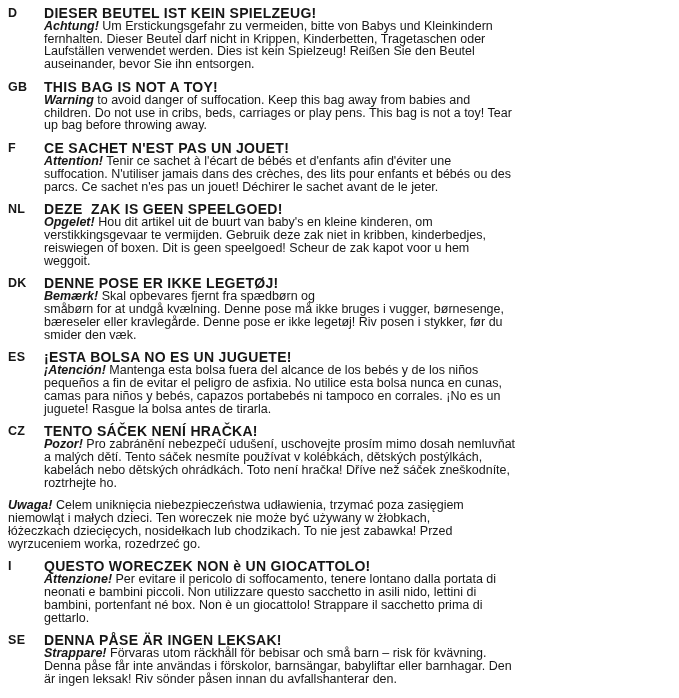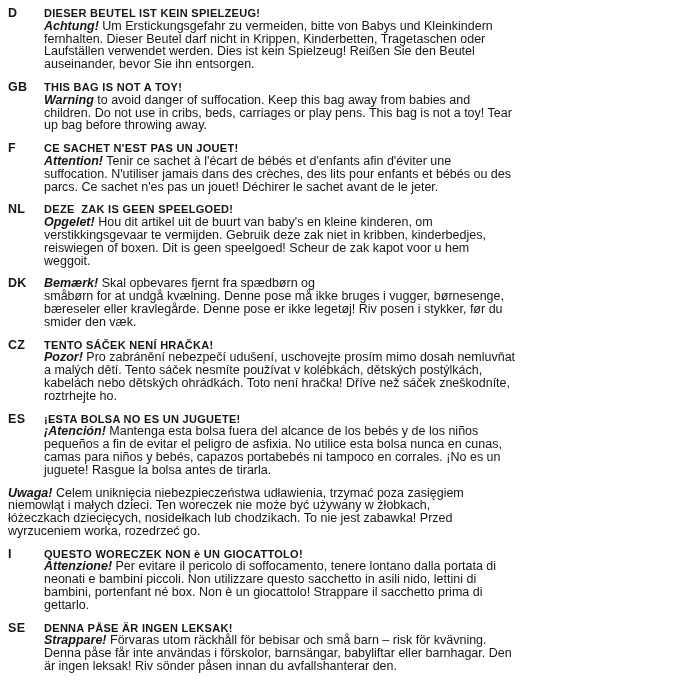--- a/index.html
+++ b/index.html
@@ -25,21 +25,21 @@
     flex: 0 0 36px;
     font-weight: bold;
     letter-spacing: 0.3px;
   }
   .txt {
     flex: 1;
     min-width: 0;
   }
   h2.heading {
     margin: 0;
-    font-size: 11px;
+    font-size: 14px;
     line-height: 12.8px;
     font-weight: bold;
     letter-spacing: 0.3px;
     white-space: pre-wrap;
   }
   p.body {
     margin: 0;
     white-space: pre-wrap;
   }
   p.body b.lead {
@@ -90,46 +90,47 @@
         <p class="body"><b class="lead">Opgelet!</b><span class="rest"> Hou dit artikel uit de buurt van baby's en kleine kinderen, om
 verstikkingsgevaar te vermijden. Gebruik deze zak niet in kribben, kinderbedjes,
 reiswiegen of boxen. Dit is geen speelgoed! Scheur de zak kapot voor u hem
 weggoit.</span></p>
       </div>
     </section>
 
     <section class="sec">
       <div class="code">DK</div>
       <div class="txt">
+        <h2 class="heading">DENNE POSE ER IKKE LEGETØJ!</h2>
         <p class="body"><b class="lead">Bemærk!</b><span class="rest"> Skal opbevares fjernt fra spædbørn og
 småbørn for at undgå kvælning. Denne pose må ikke bruges i vugger, børnesenge,
 bæreseler eller kravlegårde. Denne pose er ikke legetøj! Riv posen i stykker, før du
 smider den væk.</span></p>
+      </div>
+    </section>
+
+    <section class="sec">
+      <div class="code">ES</div>
+      <div class="txt">
+        <h2 class="heading">¡ESTA BOLSA NO ES UN JUGUETE!</h2>
+        <p class="body"><b class="lead">¡Atención!</b><span class="rest"> Mantenga esta bolsa fuera del alcance de los bebés y de los niños
+pequeños a fin de evitar el peligro de asfixia. No utilice esta bolsa nunca en cunas,
+camas para niños y bebés, capazos portabebés ni tampoco en corrales. ¡No es un
+juguete! Rasgue la bolsa antes de tirarla.</span></p>
       </div>
     </section>
 
     <section class="sec">
       <div class="code">CZ</div>
       <div class="txt">
         <h2 class="heading">TENTO SÁČEK NENÍ HRAČKA!</h2>
         <p class="body"><b class="lead">Pozor!</b><span class="rest"> Pro zabránění nebezpečí udušení, uschovejte prosím mimo dosah nemluvňat
 a malých dětí. Tento sáček nesmíte používat v kolébkách, dětských postýlkách,
 kabelách nebo dětských ohrádkách. Toto není hračka! Dříve než sáček zneškodníte,
 roztrhejte ho.</span></p>
-      </div>
-    </section>
-
-    <section class="sec">
-      <div class="code">ES</div>
-      <div class="txt">
-        <h2 class="heading">¡ESTA BOLSA NO ES UN JUGUETE!</h2>
-        <p class="body"><b class="lead">¡Atención!</b><span class="rest"> Mantenga esta bolsa fuera del alcance de los bebés y de los niños
-pequeños a fin de evitar el peligro de asfixia. No utilice esta bolsa nunca en cunas,
-camas para niños y bebés, capazos portabebés ni tampoco en corrales. ¡No es un
-juguete! Rasgue la bolsa antes de tirarla.</span></p>
       </div>
     </section>
 
     <section class="sec">
       <div class="txt">
         <p class="body"><b class="lead">Uwaga!</b><span class="rest"> Celem uniknięcia niebezpieczeństwa udławienia, trzymać poza zasięgiem
 niemowląt i małych dzieci. Ten woreczek nie może być używany w żłobkach,
 łóżeczkach dziecięcych, nosidełkach lub chodzikach. To nie jest zabawka! Przed
 wyrzuceniem worka, rozedrzeć go.</span></p>
       </div>

